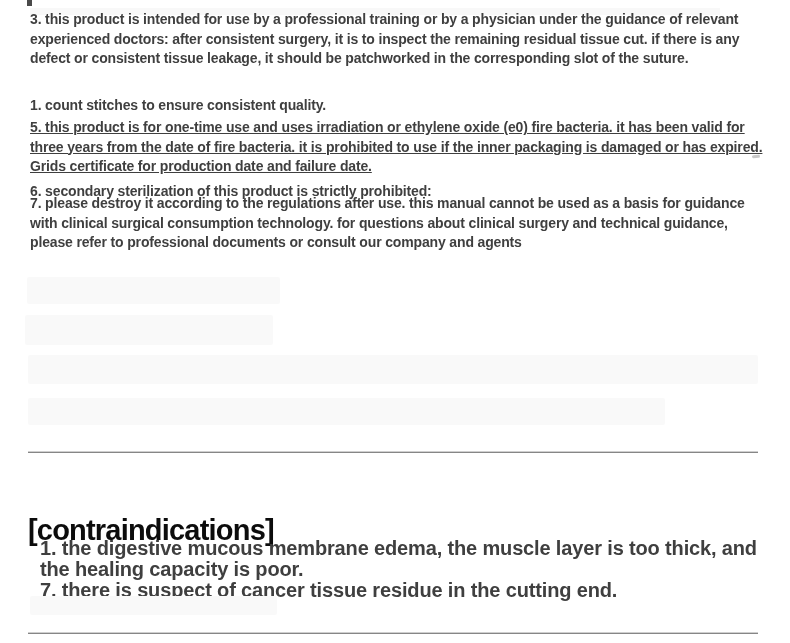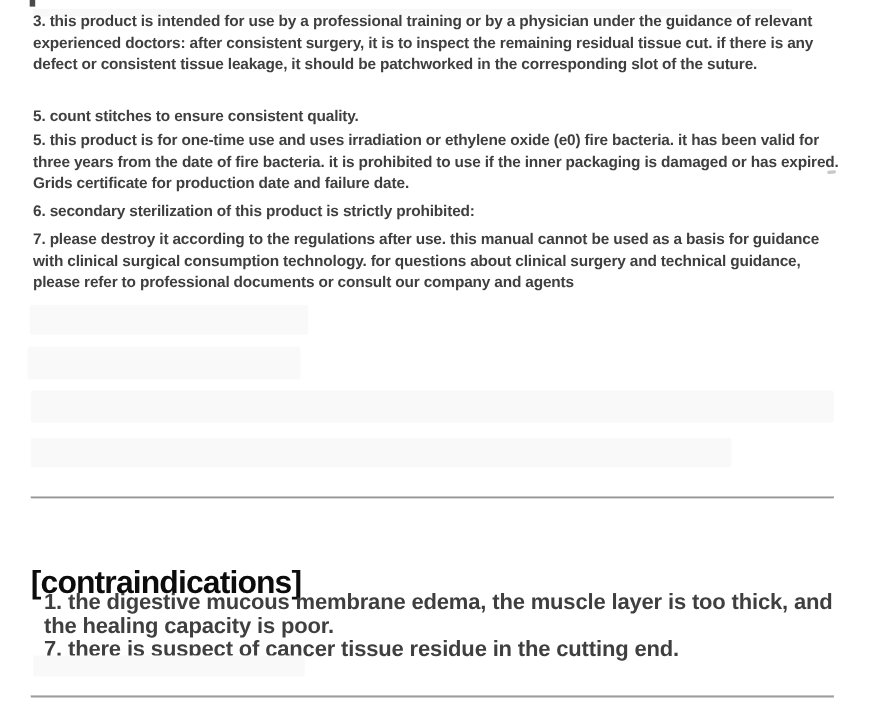--- a/index.html
+++ b/index.html
@@ -80,44 +80,44 @@
     position:absolute;
     left:752px;top:155px;
     width:8px;height:3px;
     background:#9a9a9a;
     opacity:.55;
     border-radius:2px;
     transform:rotate(-4deg);
   }
   .p3{top:10px;}
   .p4{top:96px;}
-  .p5{top:118px;}
+  .p5{top:118px;text-decoration:underline;}
   .p6{top:182px;}
-  .p7{top:208px;}
+  .p7{top:194px;}
   .b1{left:27px;top:277px;width:253px;height:27px;}
   .b2{left:25px;top:315px;width:248px;height:30px;}
   .b3{left:28px;top:355px;width:730px;height:29px;}
   .b4{left:28px;top:398px;width:637px;height:27px;}
   .b5{left:30px;top:596px;width:247px;height:19px;}
   .d1{top:451px;}
   .d2{top:632px;}
   .c1{top:538px;}
   .c2{top:580px;}
 </style>
 </head>
 <body>
 
 <div class="page">
 
   <div class="artifact-tick"></div>
   <div class="artifact-band"></div>
 
   <section>
     <p class="para p3">3. this product is intended for use by a professional training or by a physician under the guidance of relevant experienced doctors: after consistent surgery, it is to inspect the remaining residual tissue cut. if there is any defect or consistent tissue leakage, it should be patchworked in the corresponding slot of the suture.</p>
-    <p class="para p4">5. count stitches to ensure consistent quality.</p>
+    <p class="para p4">1. count stitches to ensure consistent quality.</p>
     <p class="para p5">5. this product is for one-time use and uses irradiation or ethylene oxide (e0) fire bacteria. it has been valid for three years from the date of fire bacteria. it is prohibited to use if the inner packaging is damaged or has expired. Grids certificate for production date and failure date.</p>
     <p class="para p6">6. secondary sterilization of this product is strictly prohibited:</p>
     <p class="para p7">7. please destroy it according to the regulations after use. this manual cannot be used as a basis for guidance with clinical surgical consumption technology. for questions about clinical surgery and technical guidance, please refer to professional documents or consult our company and agents</p>
   </section>
 
   <div class="artifact-smudge"></div>
 
   <div class="redacted b1"></div>
   <div class="redacted b2"></div>
   <div class="redacted b3"></div>

